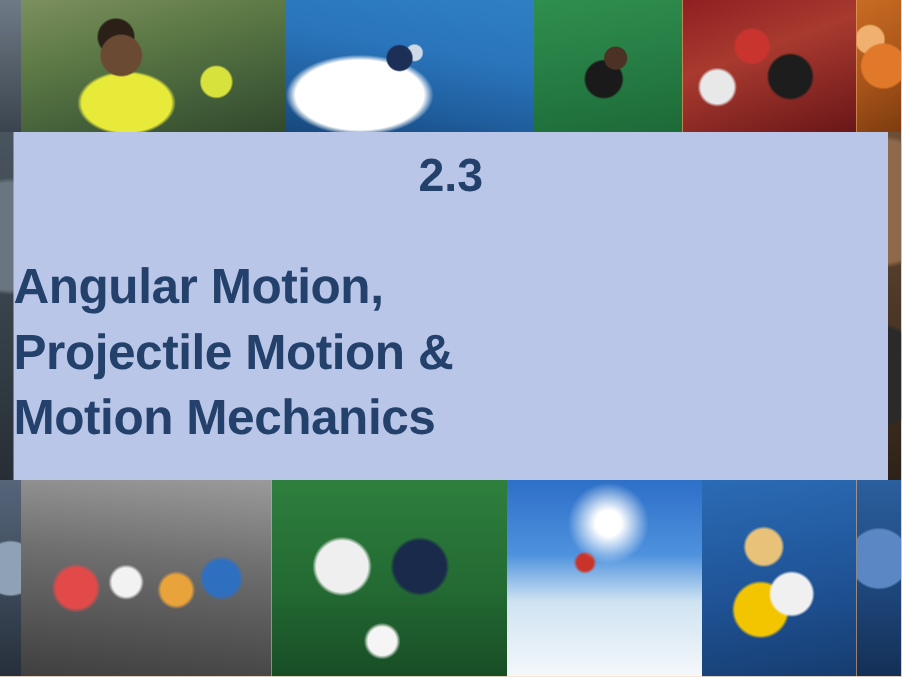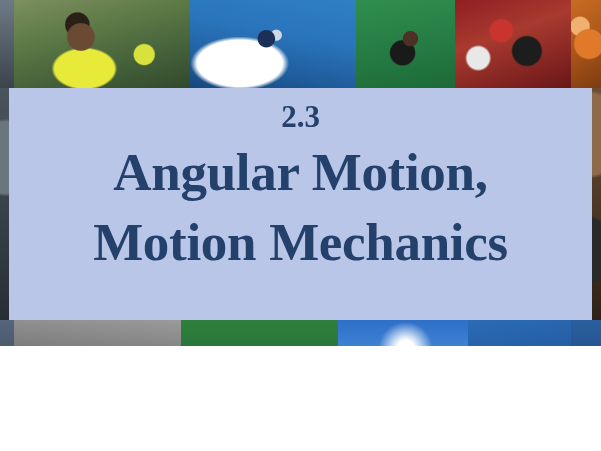--- a/index.html
+++ b/index.html
@@ -3,23 +3,23 @@
 <meta charset="utf-8">
 <style>
   html, body {
     margin: 0;
     padding: 0;
     background: #ffffff;
   }
   #slide {
     position: relative;
     width: 601px;
-    height: 346px;
+    height: 451px;
     overflow: hidden;
-    font-family: Liberation Serif, serif;
+    font-family: Liberation Sans, sans-serif;
     background: #fdba74;
   }
 
   
   .collage {
     position: absolute;
     inset: 0;
   }
   .photo {
     position: absolute;
@@ -136,26 +136,27 @@
   .slide-number {
     color: #23416b;
     font-size: 31px;
     font-weight: bold;
     line-height: 1.12;
     letter-spacing: 0px;
     margin: 4px 0 2px 0;
   }
   .title-lines {
     width: 100%;
-    text-align: center;
+    text-align: left;
     color: #23416b;
-    font-size: 53px;
+    font-size: 33px;
     font-weight: bold;
     line-height: 1.33;
     letter-spacing: -0.3px;
+    margin-top: 32px;
   }
   .title-line {
     display: block;
     white-space: nowrap;
   }
 </style>
 </head>
 <body>
 
 <div id="slide">
@@ -205,17 +206,18 @@
     </div>
     <div class="photo bottomright" style="left:571px; top:320px; width:30px; height:131px;">
       <div class="ph-inner"></div>
     </div>
   </div>
 
   <div class="title-band">
     <div class="slide-number">2.3</div>
     <div class="title-lines">
       <span class="title-line">Angular Motion,</span>
+      <span class="title-line">Projectile Motion &amp;</span>
       <span class="title-line">Motion Mechanics</span>
     </div>
   </div>
 
 </div>
 
 </body></html>

